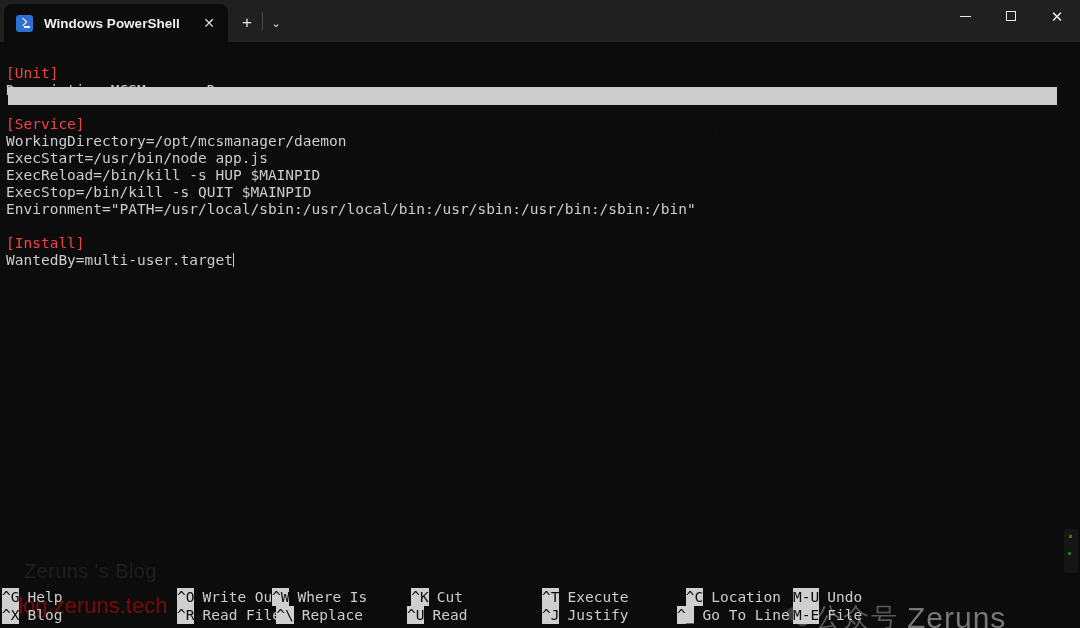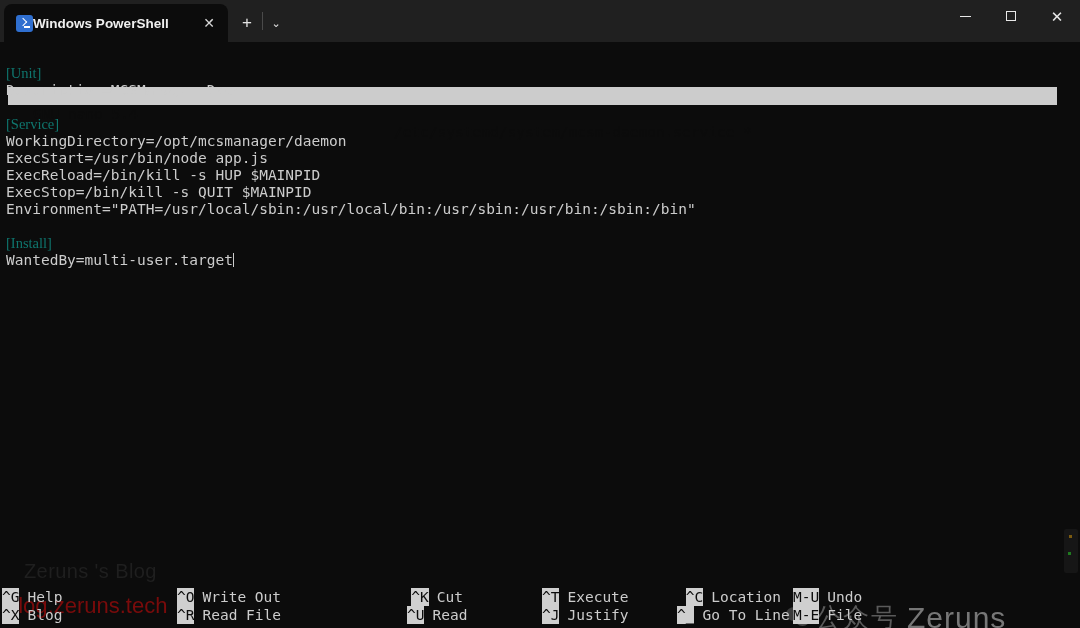--- a/index.html
+++ b/index.html
@@ -59,20 +59,21 @@
   }
   .tab-icon::after {
     content: "";
     position: absolute;
     left: 8px; top: 11.5px;
     width: 6px; height: 1.6px;
     background: #ffffff;
   }
   .tab-title {
     flex: 1 1 auto;
+    margin-left: 11px;
     color: #f0f0f0;
     font-family: "Liberation Sans", sans-serif;
     font-size: 13.5px;
     font-weight: 600;
     white-space: nowrap;
     overflow: hidden;
   }
   .tab-close {
     width: 26px; height: 26px;
     color: #d8d8d8;
@@ -159,21 +160,21 @@
     width: 1080px;
     height: 525px;
     padding: 4px 0 0 6px;
     font-family: "DejaVu Sans Mono", monospace;
     font-size: 14.5px;
     line-height: 17px;
     color: #cccccc;
     white-space: pre;
   }
   .line { height: 17px; white-space: pre; }
-  .sec { color: #0f766e; font-family: Liberation Serif, serif; }
+  .sec { color: #ef4444; }
   .caret {
     display: inline-block;
     width: 1px;
     height: 14px;
     background: #cccccc;
     vertical-align: -2px;
   }
 
   
   .wm-blog {
@@ -328,19 +329,20 @@
     </div>
 
     <div class="scrollhint">
       <span class="d1"></span>
         <span class="d2"></span>
     </div>
 
     <div class="shortcuts" id="shortcuts">
         <div class="sc-col" style="left: 2px;"><div class="sc-row"><span class="key">^G</span><span class="lbl">Help</span></div><div class="sc-row"><span class="key">^X</span><span class="lbl">Blog</span></div></div>
         <div class="sc-col" style="left: 137px; margin-left: 40px;"><div class="sc-row"><span class="key">^O</span><span class="lbl">Write Out</span></div><div class="sc-row"><span class="key">^R</span><span class="lbl">Read File</span></div></div>
+        <div class="sc-col" style="left: 272px;"><div class="sc-row"><span class="key">^W</span><span class="lbl">Where Is</span></div><div class="sc-row"><span class="key">^\</span><span class="lbl">Replace</span></div></div>
         <div class="sc-col" style="left: 407px;"><div class="sc-row"><span class="key">^K</span><span class="lbl">Cut</span></div><div class="sc-row"><span class="key">^U</span><span class="lbl">Read</span></div></div>
         <div class="sc-col" style="left: 677px;"><div class="sc-row"><span class="key">^C</span><span class="lbl">Location</span></div><div class="sc-row"><span class="key">^_</span><span class="lbl">Go To Line</span></div></div>
         <div class="sc-col" style="left: 542px;"><div class="sc-row"><span class="key">^T</span><span class="lbl">Execute</span></div><div class="sc-row"><span class="key">^J</span><span class="lbl">Justify</span></div></div>
         <div class="sc-col" style="left: 793px;"><div class="sc-row"><span class="key">M-U</span><span class="lbl">Undo</span></div><div class="sc-row"><span class="key">M-E</span><span class="lbl">File</span></div></div>
       </div>
   </div>
 </div>
 
 </body></html>

